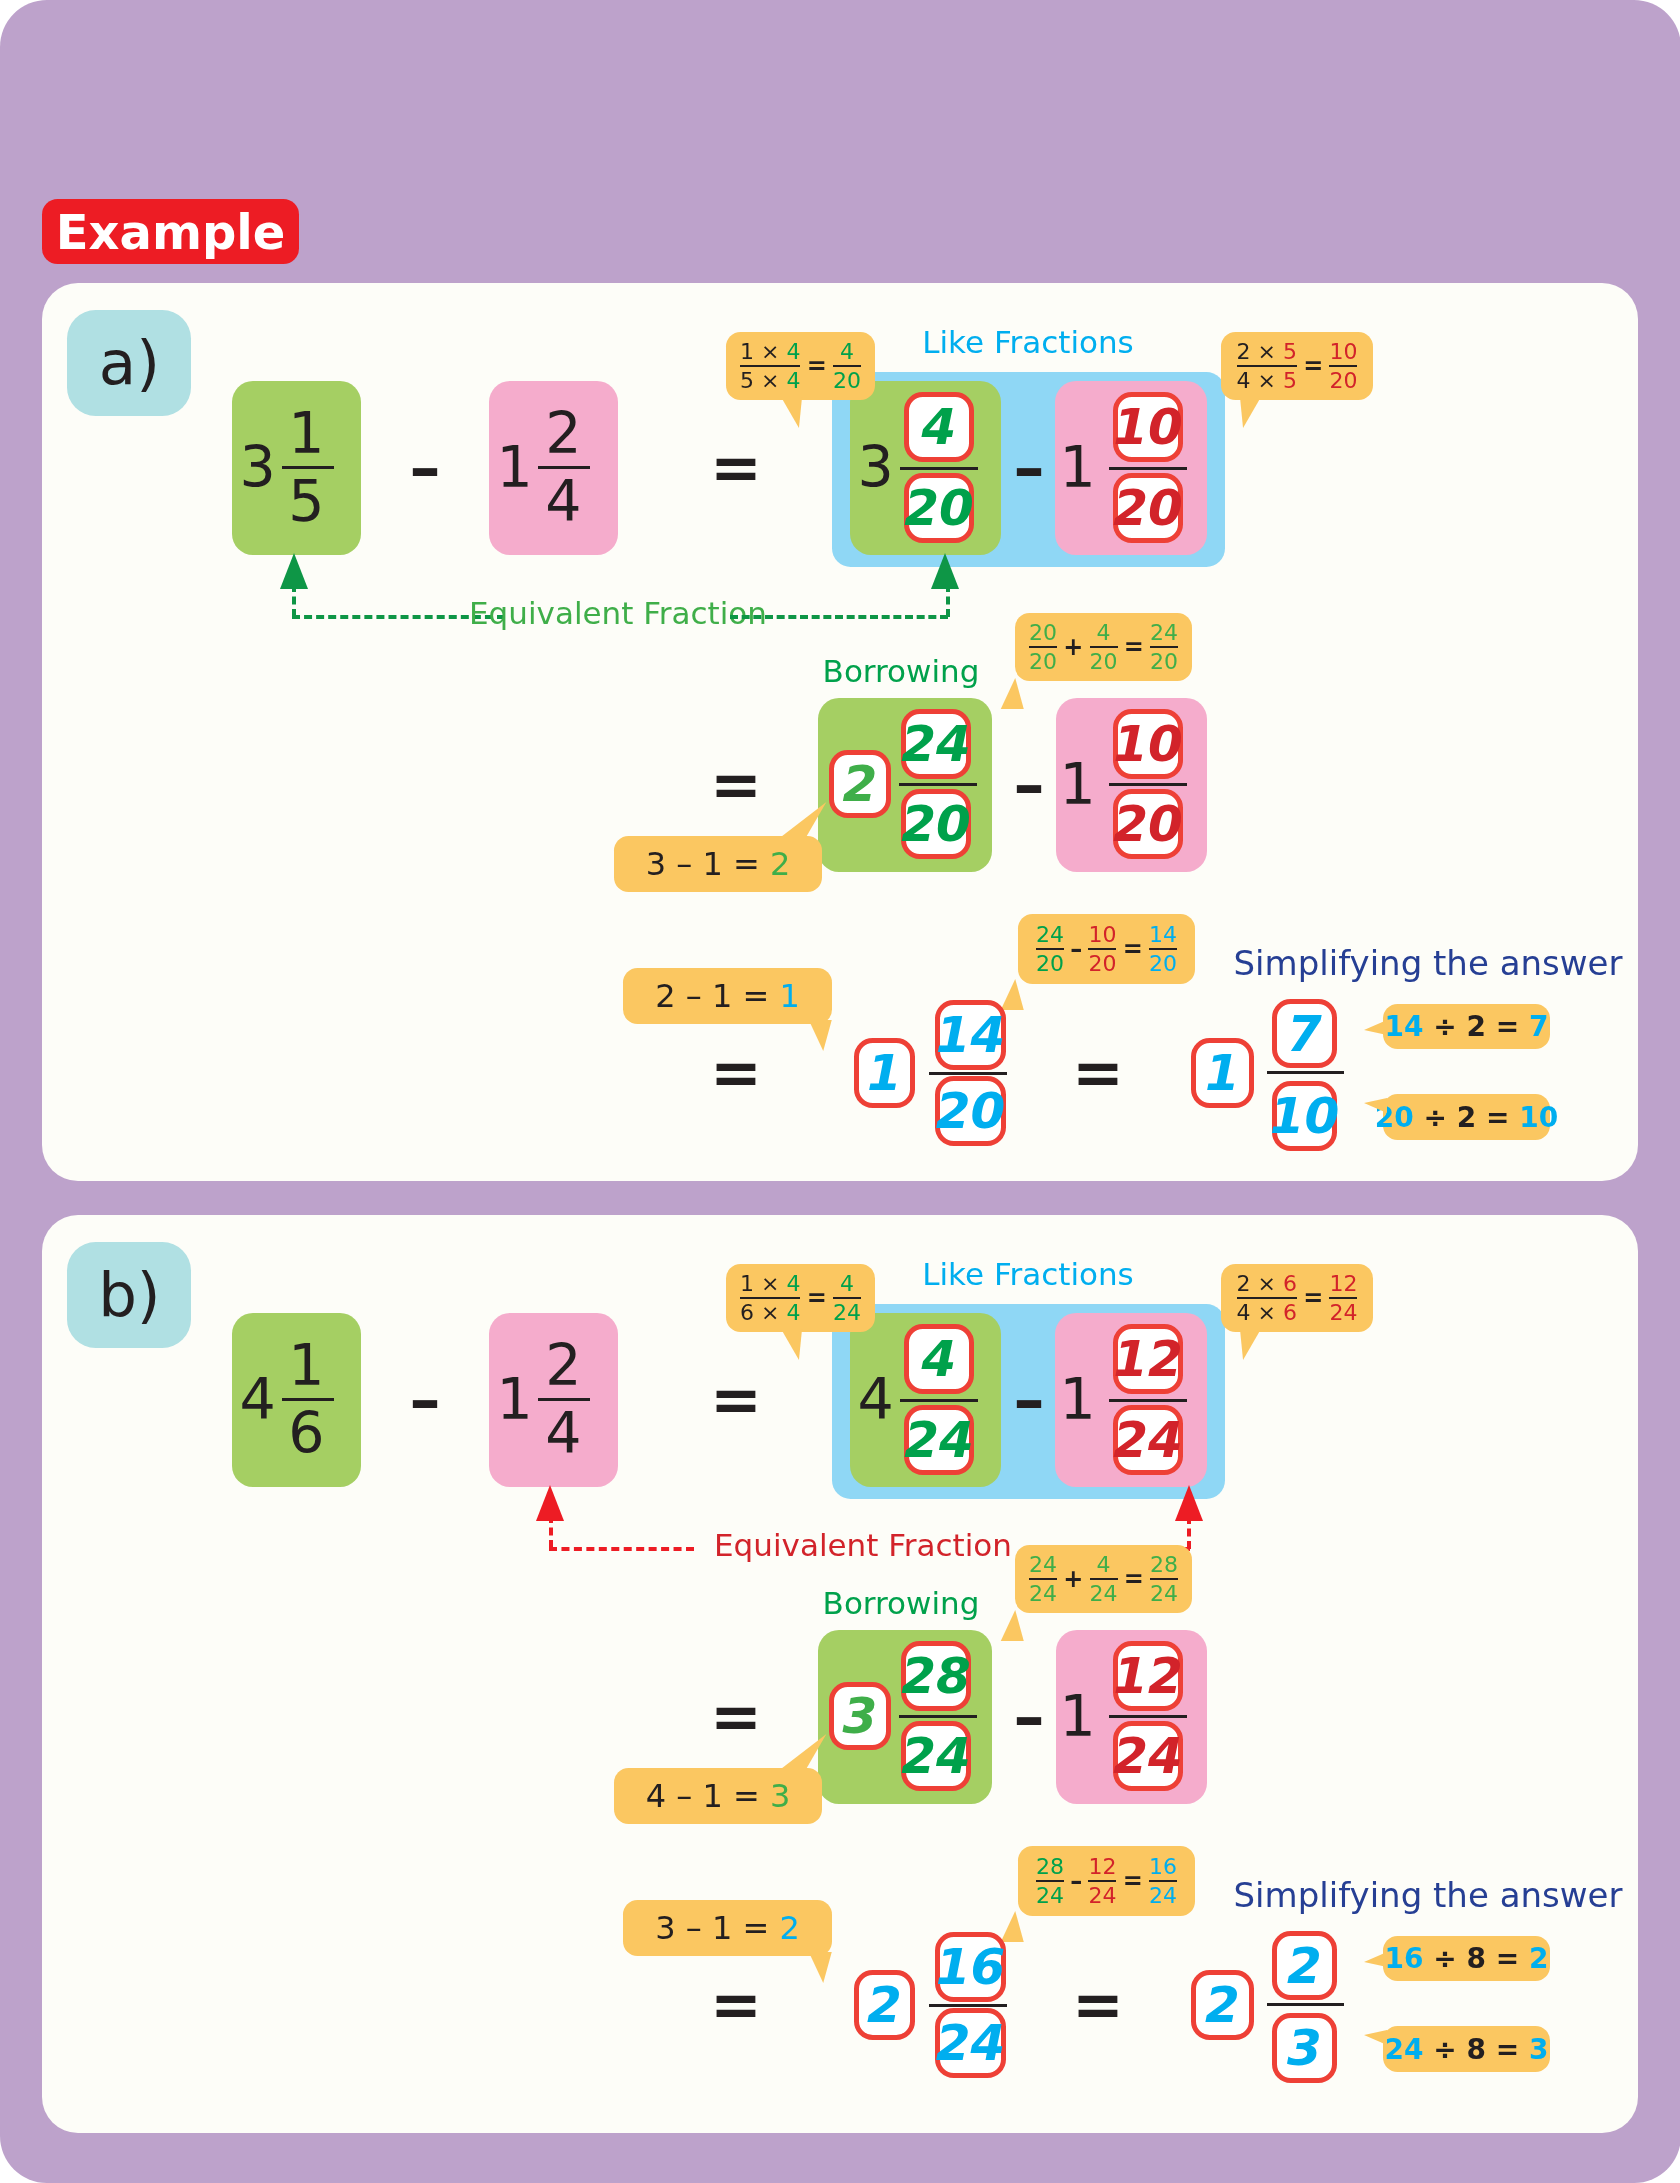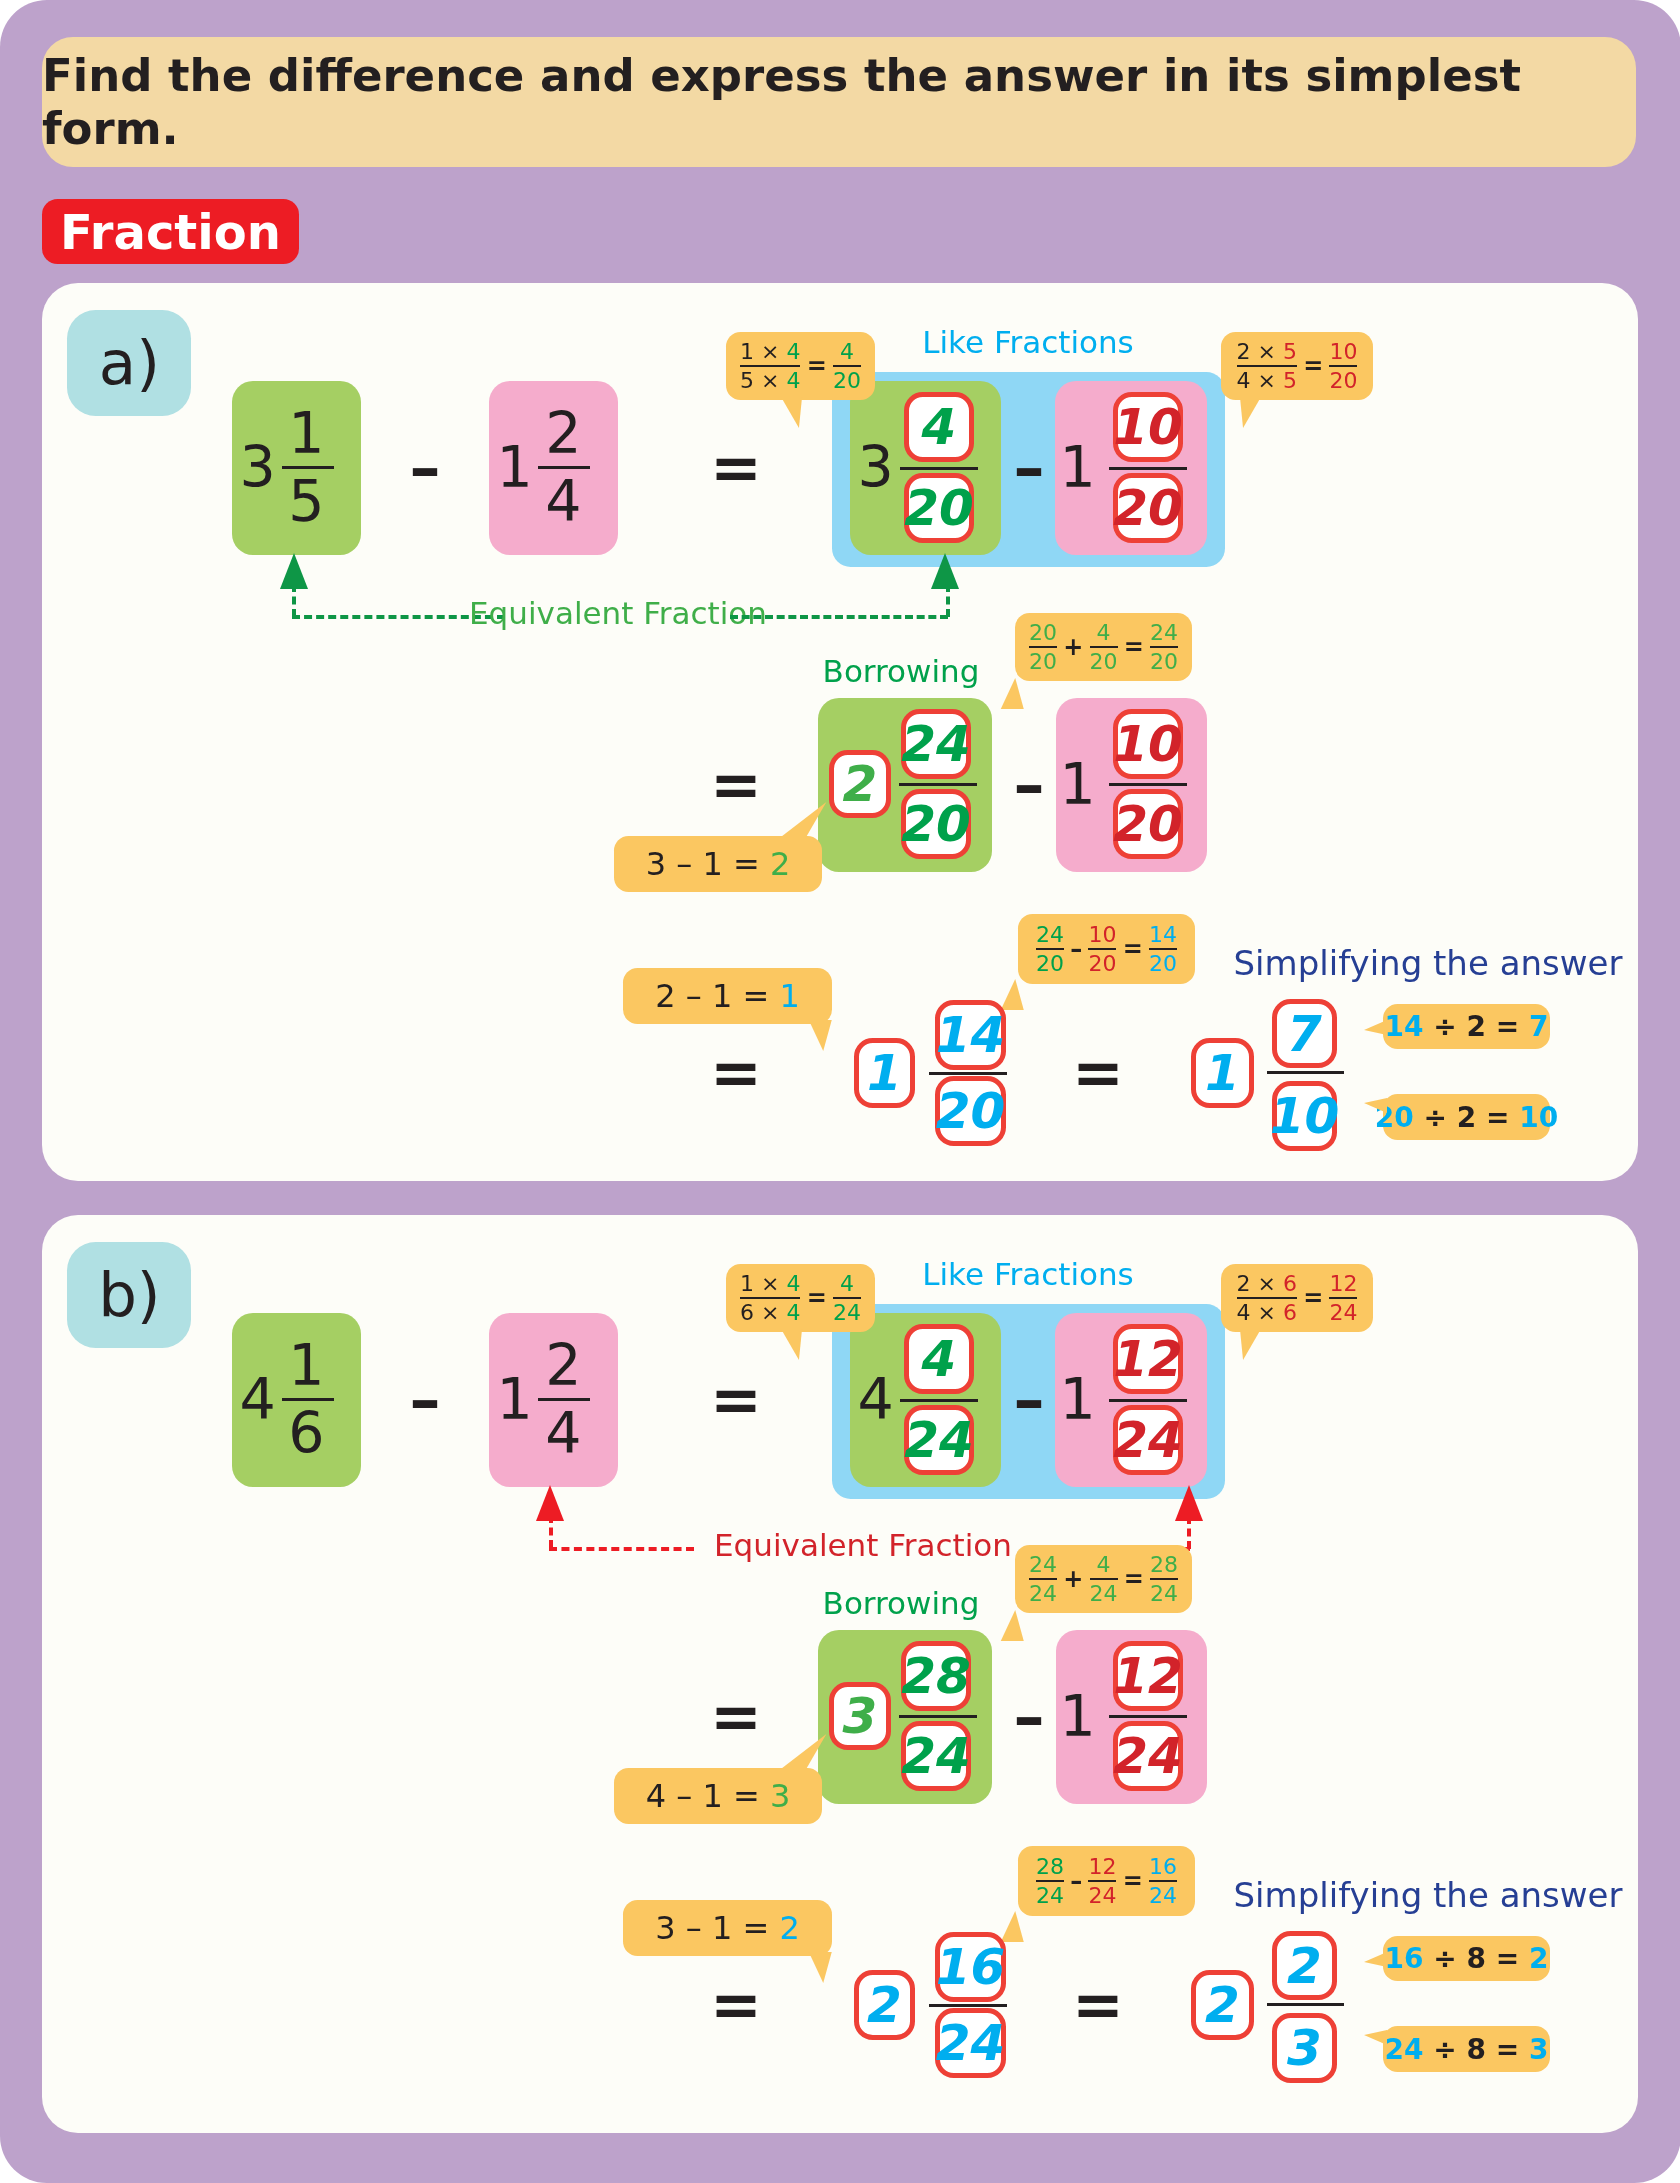--- a/index.html
+++ b/index.html
@@ -32,25 +32,22 @@
   .label{font-size:31px;white-space:nowrap;transform:translateX(-50%);}
   .dash-h{height:0;border-top:4.7px dashed;}
   .dash-v{width:0;border-left:4.7px dashed;}
   .tri{width:0;height:0;border-left:14.5px solid transparent;border-right:14.5px solid transparent;}
   .tail{width:0;height:0;}
 </style>
 </head>
 <body>
 
 <div class="page">
-  <div class="abs title-bar">
-    <span>Find the difference and express the answer in its simplest form.</span>
-  </div>
   <div class="abs example-tag">
-    <span>Fraction</span>
+    <span>Example</span>
   </div>
 </div>
 
   <div class="abs card" style="top: 283px; height: 898px;">
     <div class="abs part-label" style="left:25.4px;top:26.5px;">
       <span>a)</span>
     </div>
 
     <div class="abs box green" style="left:190px;top:98px;width:129px;height:174px;"></div>
     <div class="abs num" style="left:200px;top:158px;width:31px;height:52px;">3</div>

